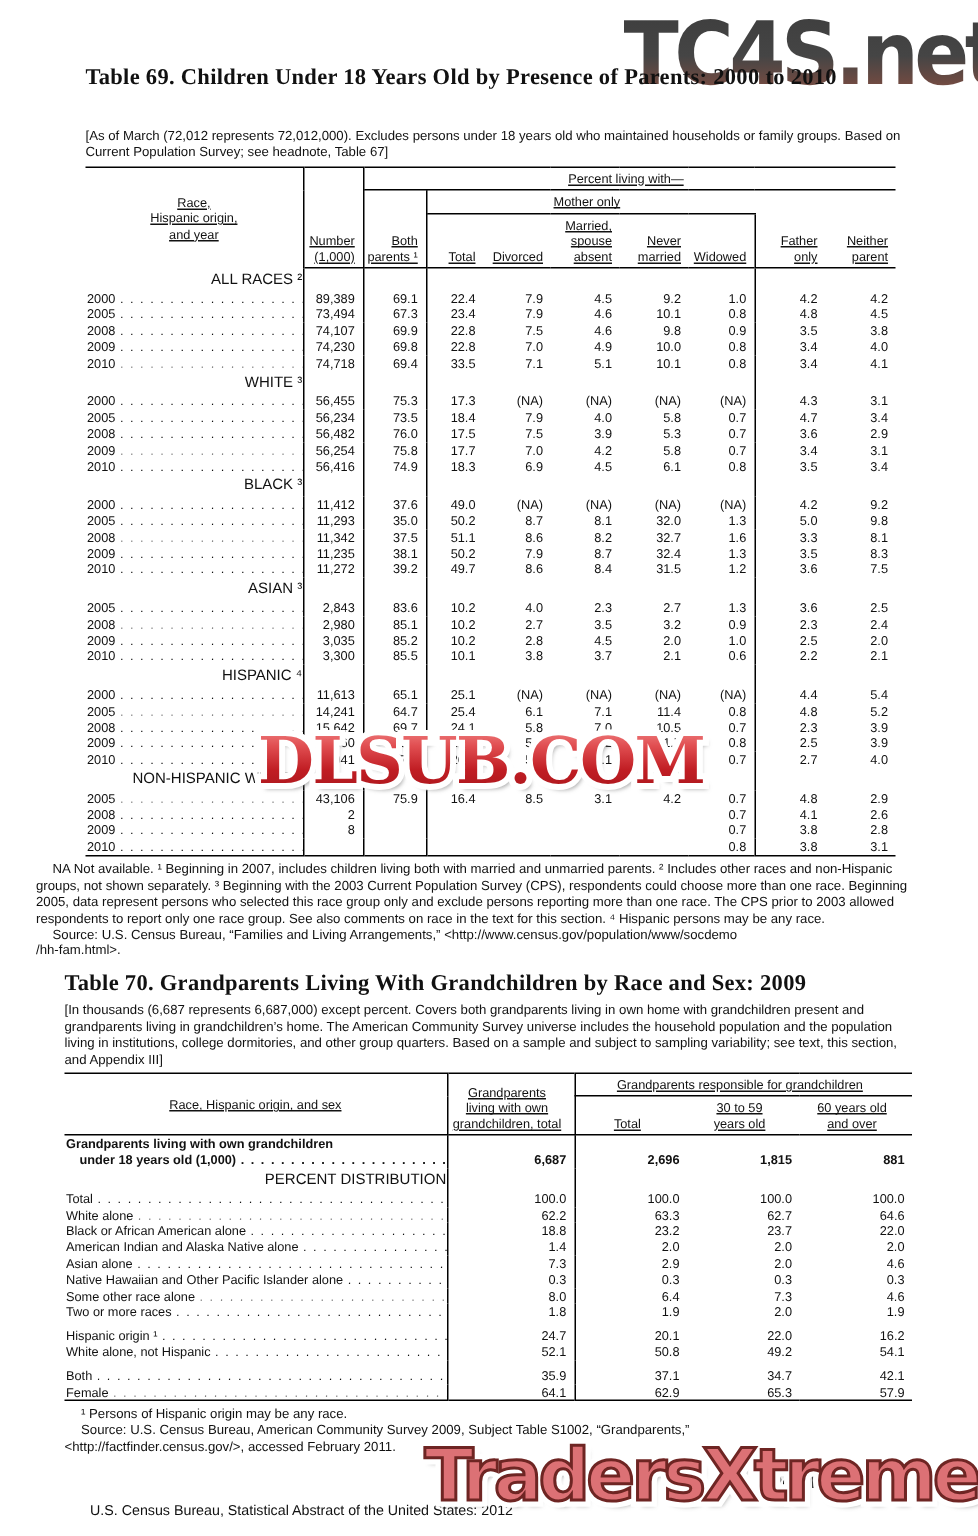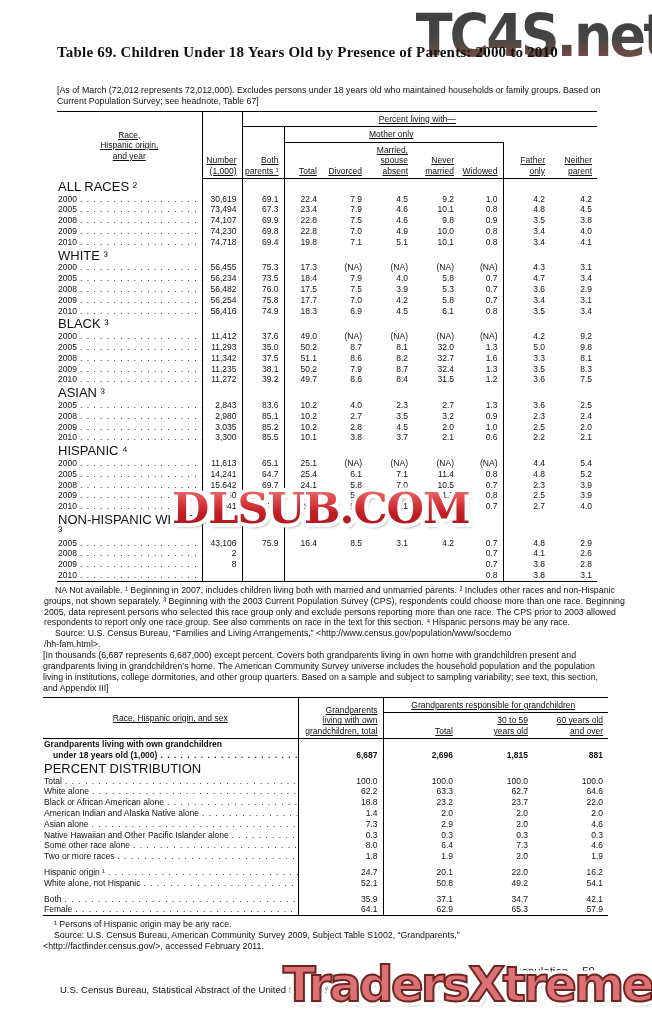--- a/index.html
+++ b/index.html
@@ -9,21 +9,21 @@
 
   
   .tbl-title{font-family:"Liberation Serif", serif;font-weight:bold;font-size:15px;
              letter-spacing:.2px;margin:0 0 3px 0;}
   .t69-title{padding:44px 0 0 57px;}
   .t70-title{padding:9px 0 0 43px;}
   .headnote{font-size:8.8px;line-height:1.24;margin:0;}
   .hn69{padding-left:57px;width:548px;margin-top:24px;}
   .hn70{padding-left:43px;width:568px;}
   .footnotes{font-size:8.8px;line-height:1.24;margin:3px 0 0 0;}
-  .fn69{padding-left:44px;width:582px;}
+  .fn69{padding-left:24px;width:582px;}
   .fn70{padding-left:43px;width:578px;}
   .footnotes p{margin:0;text-indent:11px;white-space:pre-line;}
 
   
   table{border-collapse:collapse;table-layout:fixed;}
   .t69{margin:4px 0 0 57px;width:540px;border-top:1.5px solid #000;border-bottom:1px solid #000;}
   .t70{margin:3px 0 0 43px;width:565px;border-top:1.5px solid #000;border-bottom:1px solid #000;}
   th,td{font-size:8.5px;font-weight:normal;padding:0;vertical-align:bottom;line-height:10.8px;}
   th{line-height:10.5px;text-decoration:underline;}
   .pre{white-space:pre-line;}
@@ -31,26 +31,26 @@
   .bb{border-bottom:1px solid #000;}
   .ctr{text-align:center;}
   .rt{text-align:right;margin-top:12px;}
   .num{text-align:right;padding-right:5px;}
   .b{font-weight:bold;}
   .stubcell{padding-left:1px;}
   .srow{display:flex;align-items:baseline;}
   .lead{flex:1;overflow:hidden;height:1em;margin-left:3px;white-space:nowrap;}
   .lead::after{content:". . . . . . . . . . . . . . . . . . . . . . . . . . . . . . . . . . . . . . . . . . . . . . . . . . . . . . . . . . . . . . . . . . .";letter-spacing:1px;}
   .sec-row td{padding-top:3px;padding-bottom:1px;}
-  .sec{text-align:left;font-size:13px;}
+  .sec{text-align:right;font-size:10px;}
   .gap td{padding-top:5px;margin-left:40px;}
   .hpad th{padding-top:2px;padding-bottom:2px;}
   .t69 th{padding-right:5px;}
   .t69 th.stubhead{padding-right:0;vertical-align:middle;}
-  .t70 th{padding-right:5px;}
+  .t70 th{padding-right:5px;text-align:center;}
   .t70 th.stubhead{padding-right:0;vertical-align:middle;}
   .boldrow td{font-weight:bold;}
   .l2{padding-left:9px;}
 
   
   .pop-line{margin:13px 57px 0 0;text-align:right;font-size:11.5px;}
   .pop-line .num59{margin-left:14px;}
   .census-line{margin:7px 0 0 60px;font-size:9.5px;}
 
   
@@ -143,21 +143,21 @@
             <td class="num"></td>
             <td class="num"></td>
           </tr>
           <tr>
             <td class="stubcell br">
               <div class="srow">
                 <span>2000</span>
                 <span class="lead"></span>
               </div>
             </td>
-            <td class="num br">30,619</td>
+            <td class="num br">89,389</td>
             <td class="num br">69.1</td>
             <td class="num">22.4</td>
             <td class="num">7.9</td>
             <td class="num">4.5</td>
             <td class="num">9.2</td>
             <td class="num br">1.0</td>
             <td class="num">4.2</td>
             <td class="num">4.2</td>
           </tr>
           <tr>
@@ -213,21 +213,21 @@
           </tr>
           <tr>
             <td class="stubcell br">
               <div class="srow">
                 <span>2010</span>
                 <span class="lead"></span>
               </div>
             </td>
             <td class="num br">74,718</td>
             <td class="num br">69.4</td>
-            <td class="num">19.8</td>
+            <td class="num">33.5</td>
             <td class="num">7.1</td>
             <td class="num">5.1</td>
             <td class="num">10.1</td>
             <td class="num br">0.8</td>
             <td class="num">3.4</td>
             <td class="num">4.1</td>
           </tr>
           <tr class="sec-row">
             <td class="stubcell sec br">WHITE ³</td>
             <td class="num br"></td>
@@ -681,20 +681,21 @@
           </tr>
         </tbody>
     </table>
 
     <div class="footnotes fn69">
       <p>NA Not available. ¹ Beginning in 2007, includes children living both with married and unmarried parents. ² Includes other races and non-Hispanic groups, not shown separately. ³ Beginning with the 2003 Current Population Survey (CPS), respondents could choose more than one race. Beginning 2005, data represent persons who selected this race group only and exclude persons reporting more than one race. The CPS prior to 2003 allowed respondents to report only one race group. See also comments on race in the text for this section. ⁴ Hispanic persons may be any race.</p>
       <p>Source: U.S. Census Bureau, “Families and Living Arrangements,” &lt;http://www.census.gov/population/www/socdemo
 /hh-fam.html&gt;.</p>
     </div>
 
+    <h1 class="tbl-title t70-title">Table 70. Grandparents Living With Grandchildren by Race and Sex: 2009</h1>
     <p class="headnote hn70">[In thousands (6,687 represents 6,687,000) except percent. Covers both grandparents living in own home with grandchildren present and grandparents living in grandchildren’s home. The American Community Survey universe includes the household population and the population living in institutions, college dormitories, and other group quarters. Based on a sample and subject to sampling variability; see text, this section, and Appendix III]</p>
 
     <table class="t70">
       <colgroup>
         <col style="width:255px">
           <col style="width:85px">
           <col style="width:75px">
           <col style="width:75px">
           <col style="width:75px">
       </colgroup>

